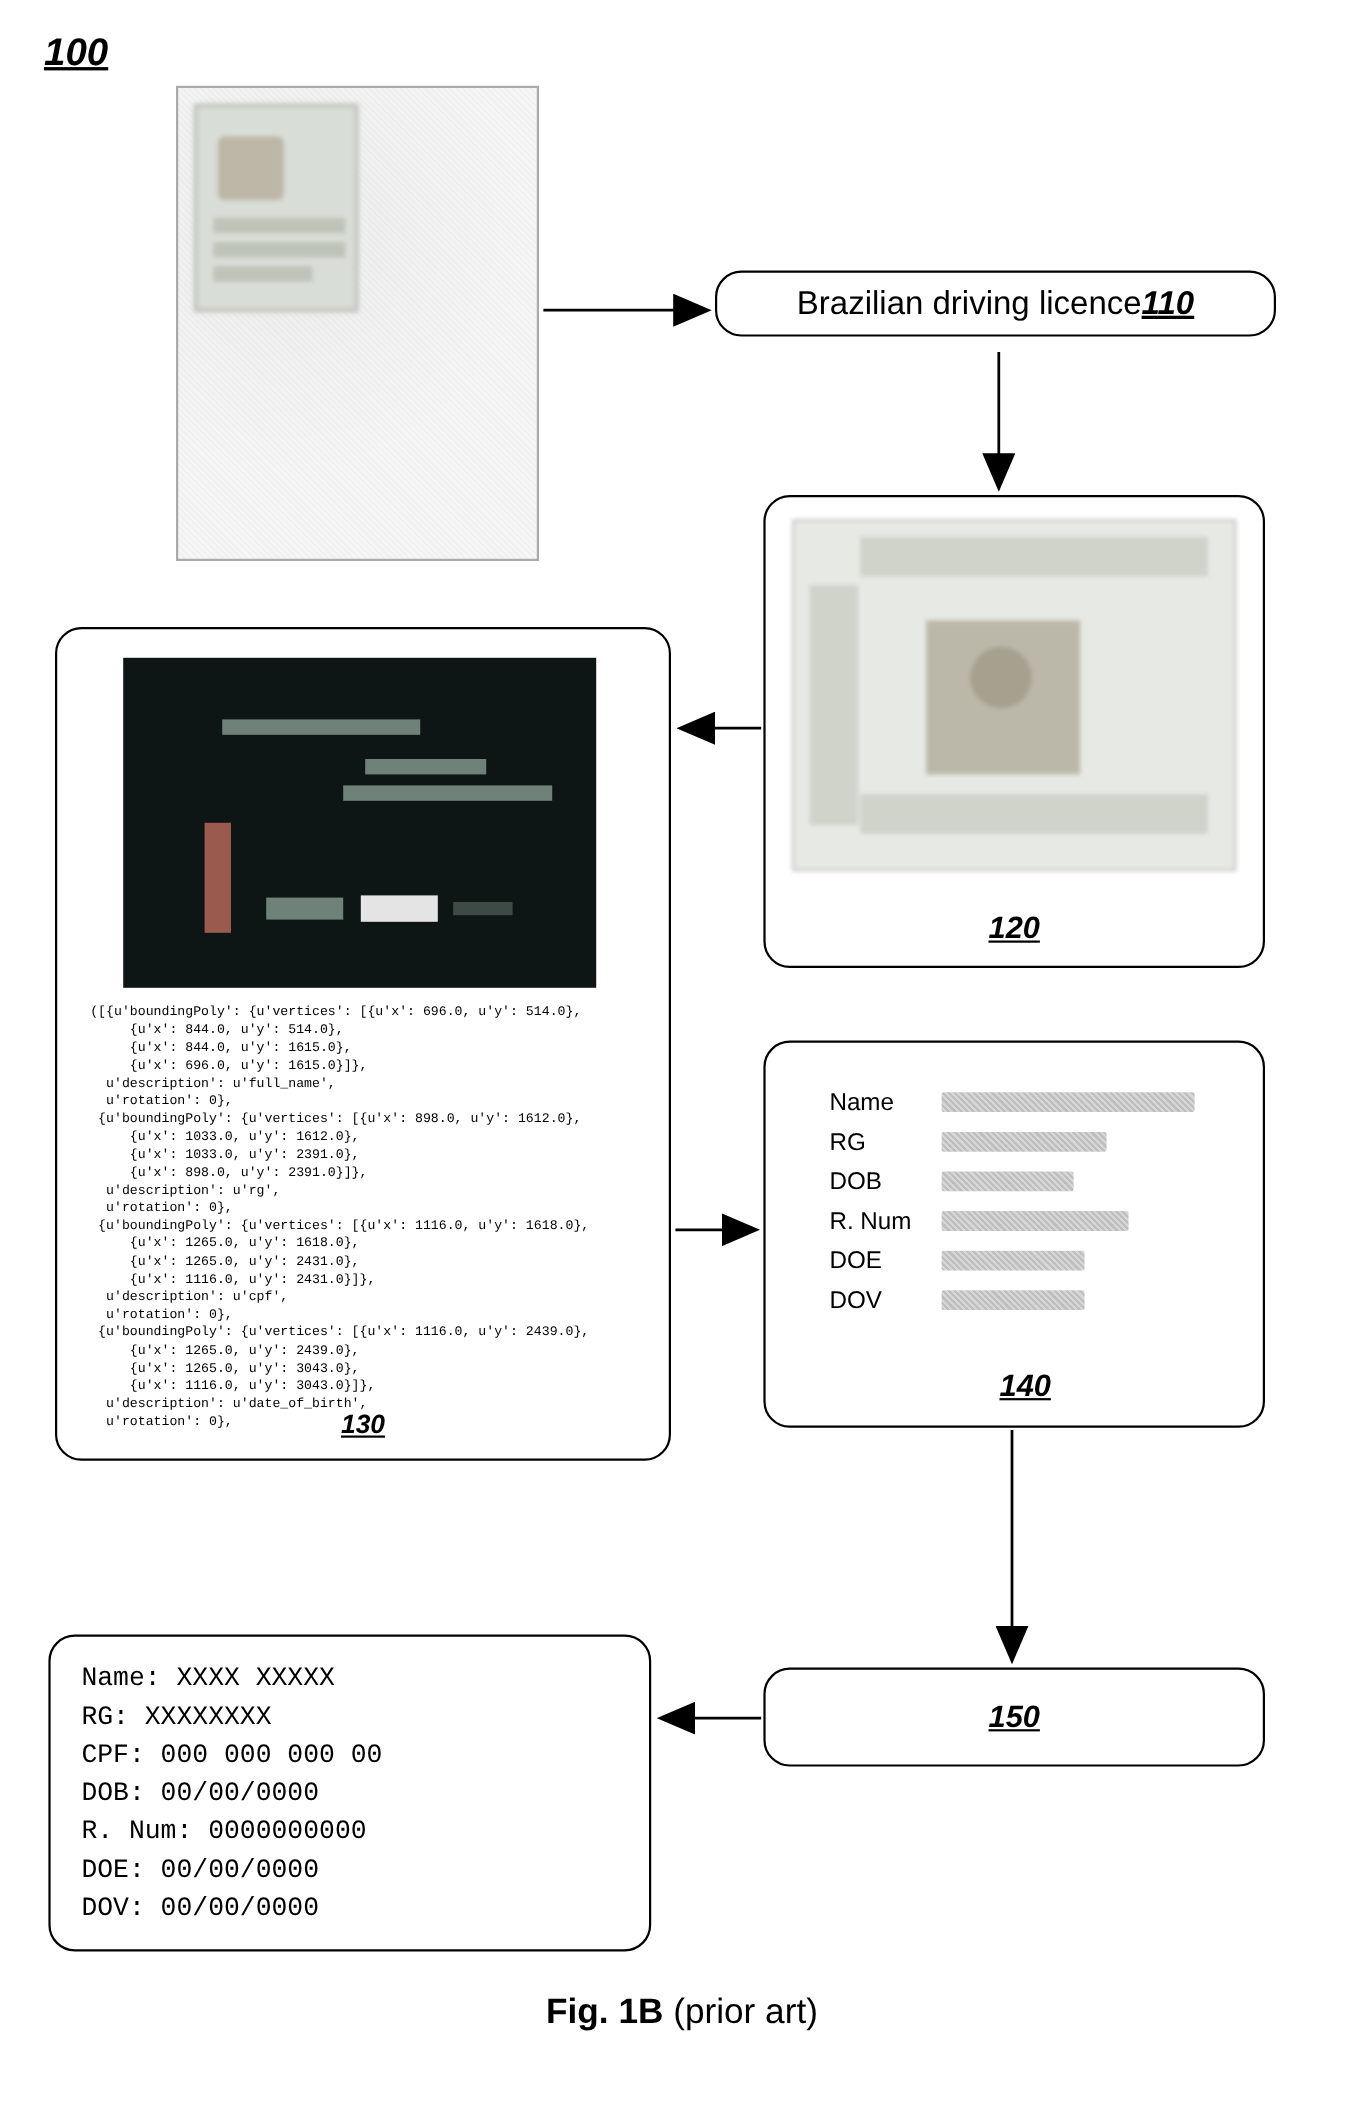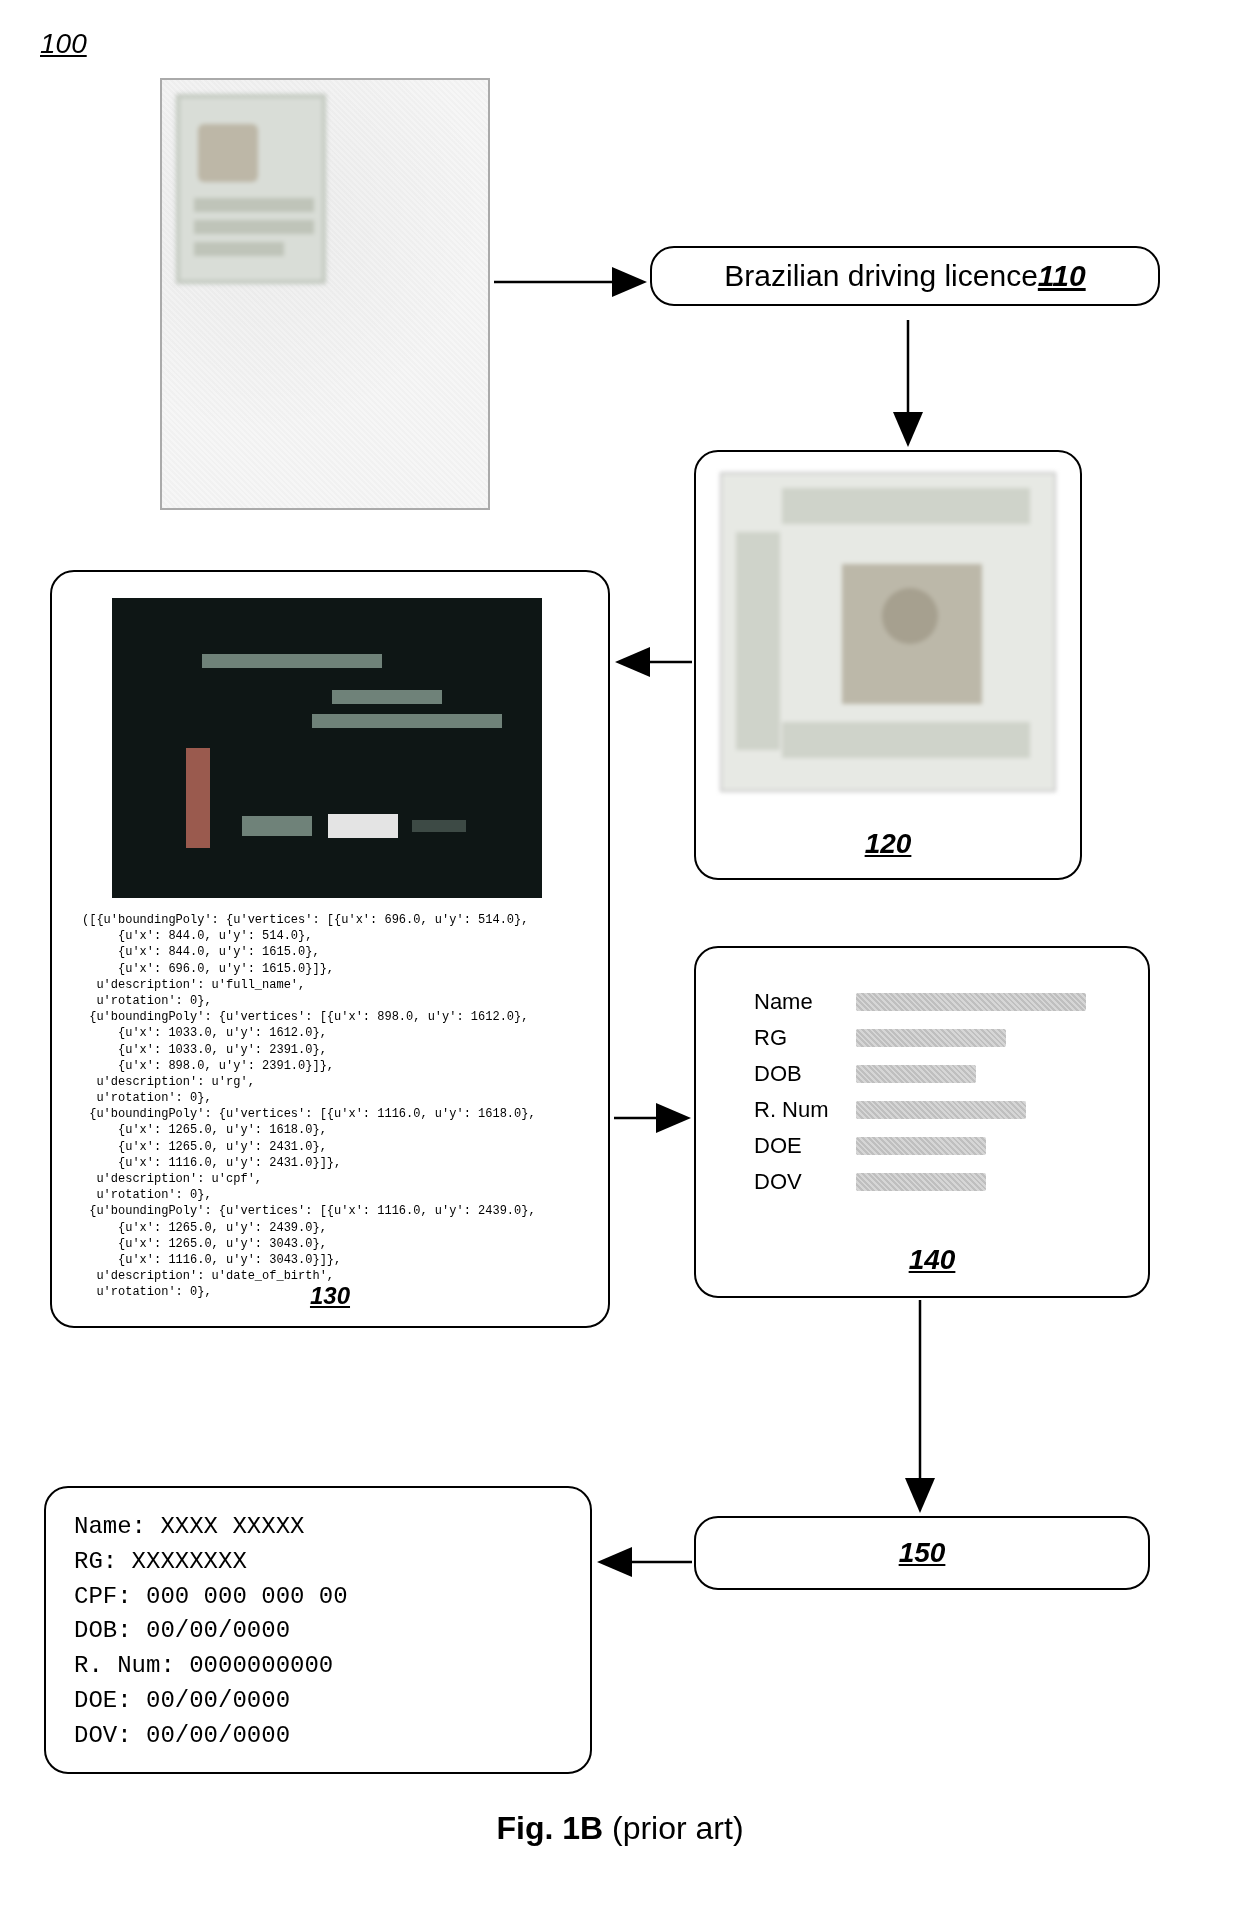--- a/index.html
+++ b/index.html
@@ -8,22 +8,22 @@
     font-family: Arial, Helvetica, sans-serif;
     background: #fff;
     width: 1240px;
     height: 1912px;
     position: relative;
   }
   .ref-top {
     position: absolute;
     top: 28px;
     left: 40px;
-    font-size: 28px;
-    font-weight: normal;
+    font-size: 35px;
+    font-weight: bold;
     font-style: italic;
     text-decoration: underline;
   }
   .caption {
     position: absolute;
     left: 0; right: 0;
     top: 1810px;
     text-align: center;
     font-size: 32px;
   }
@@ -80,21 +80,21 @@
     width: 120px; height: 60px;
     background:
       linear-gradient(#bfc4b9, #bfc4b9) 0 0/120px 14px no-repeat,
       linear-gradient(#bfc4b9, #bfc4b9) 0 22px/120px 14px no-repeat,
       linear-gradient(#bfc4b9, #bfc4b9) 0 44px/90px 14px no-repeat;
   }
 
   
   #b120 {
     left: 694px; top: 450px;
-    width: 388px; height: 430px;
+    width: 456px; height: 430px;
   }
   #b120 .thumb {
     position: absolute;
     left: 24px; top: 20px;
     right: 24px; height: 320px;
     border: 2px solid #c7c7c7;
     background: #e7e9e4;
     filter: blur(2px);
     overflow: hidden;
   }
@@ -170,21 +170,21 @@
     border-radius: 2px;
   }
   #b140 .label {
     position: absolute; bottom: 20px; left: 0; right: 0;
     text-align: center; font-size: 28px; margin-left: 20px;
   }
 
   
   #b150 {
     left: 694px; top: 1516px;
-    width: 456px; height: 74px;
+    width: 456px; height: 90px;
     display: flex; align-items: center; justify-content: center;
   }
   #b150 .label { font-size: 28px; }
 
   
   #out {
     left: 44px; top: 1486px;
     width: 548px; height: 288px;
     font-family: "Courier New", monospace;
     font-size: 24px;

